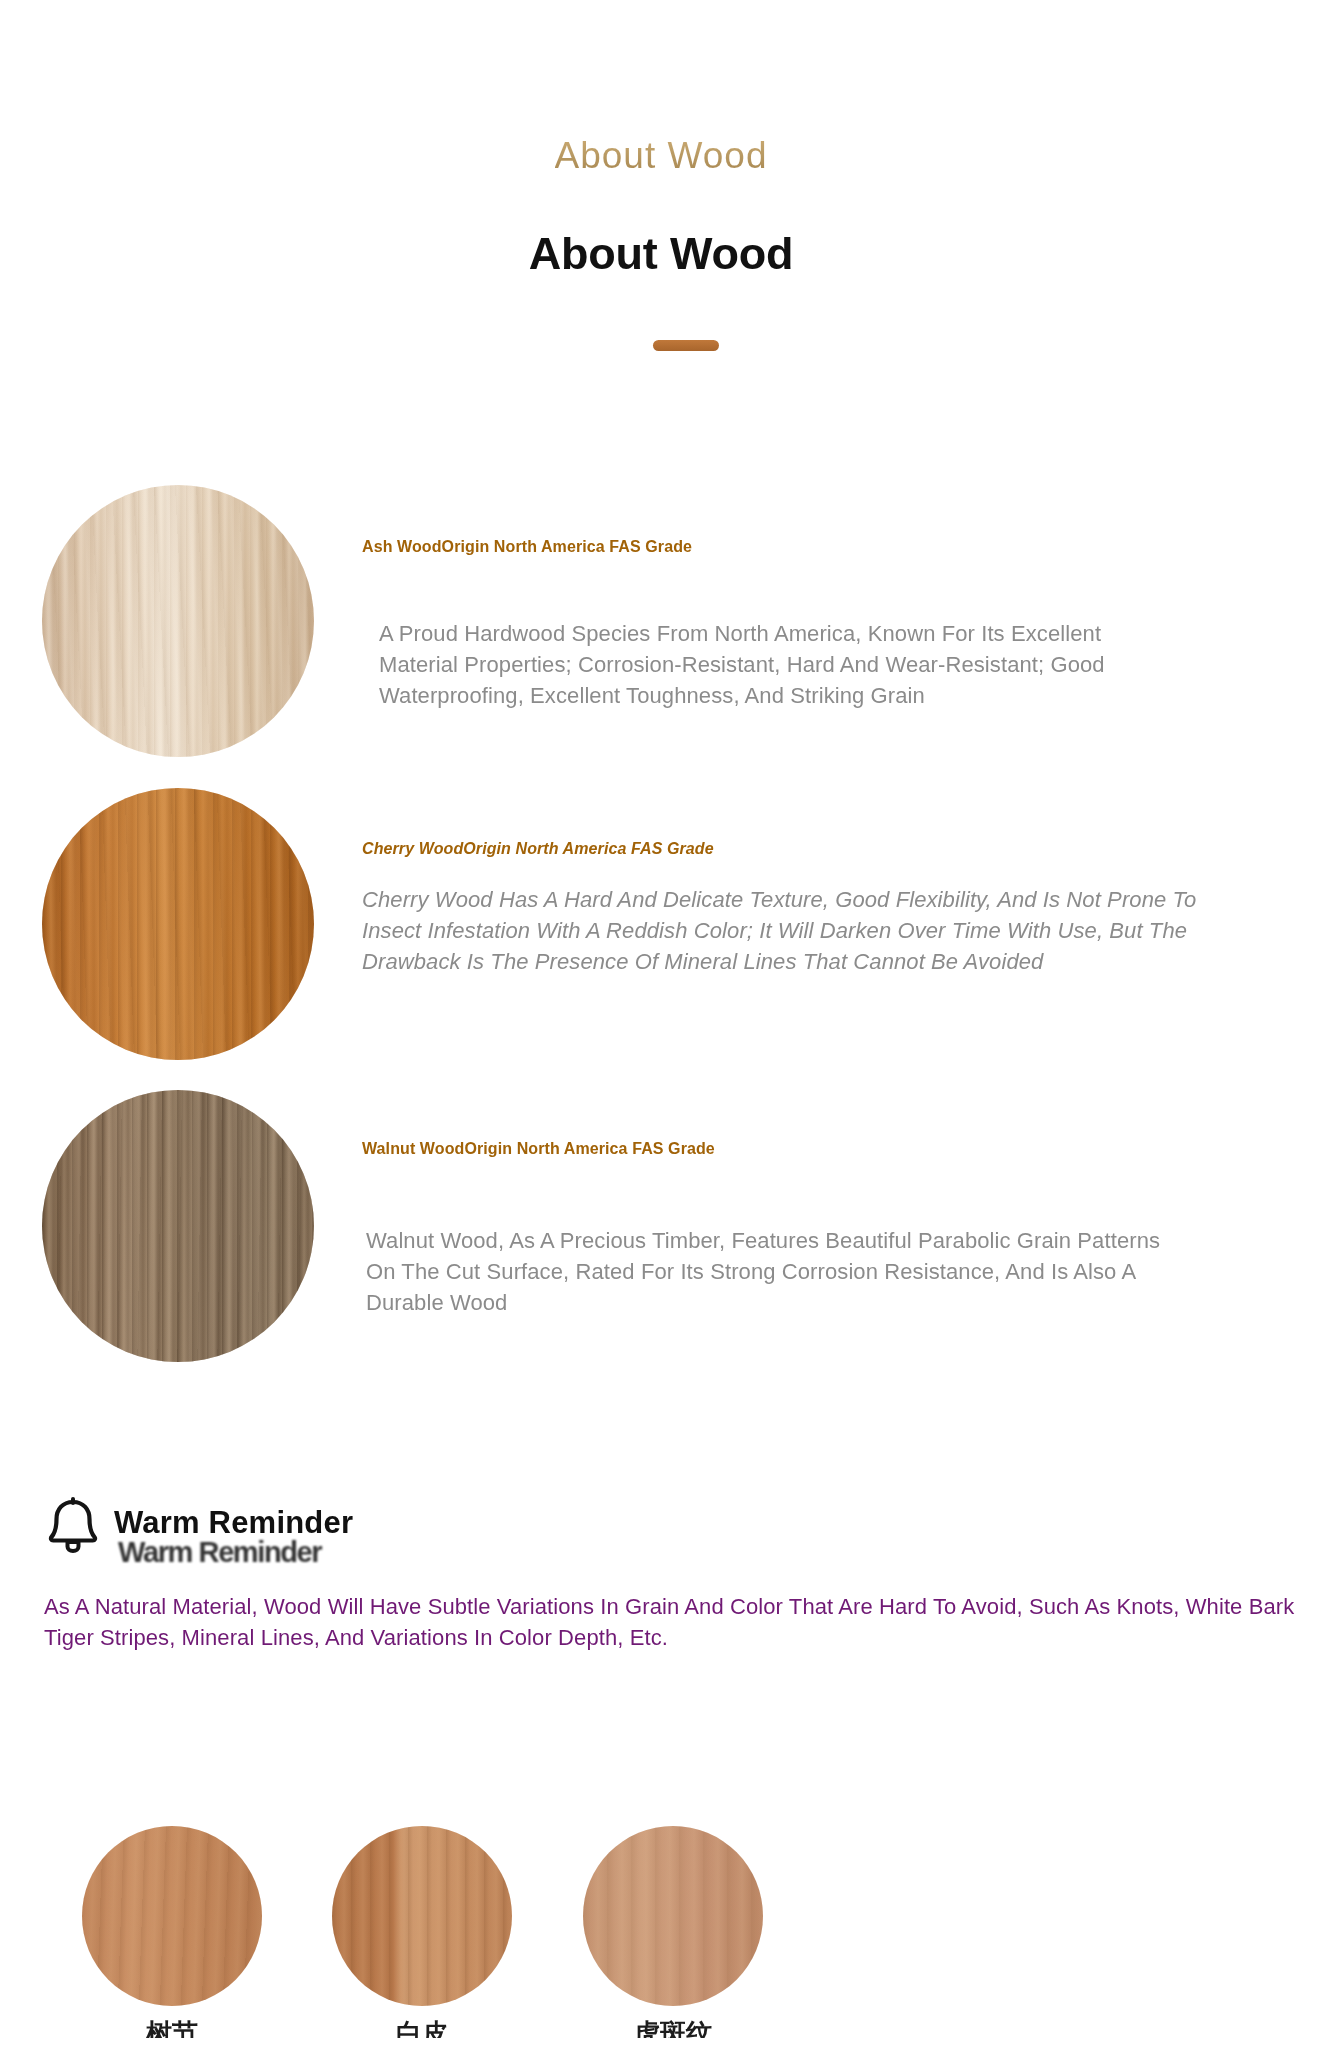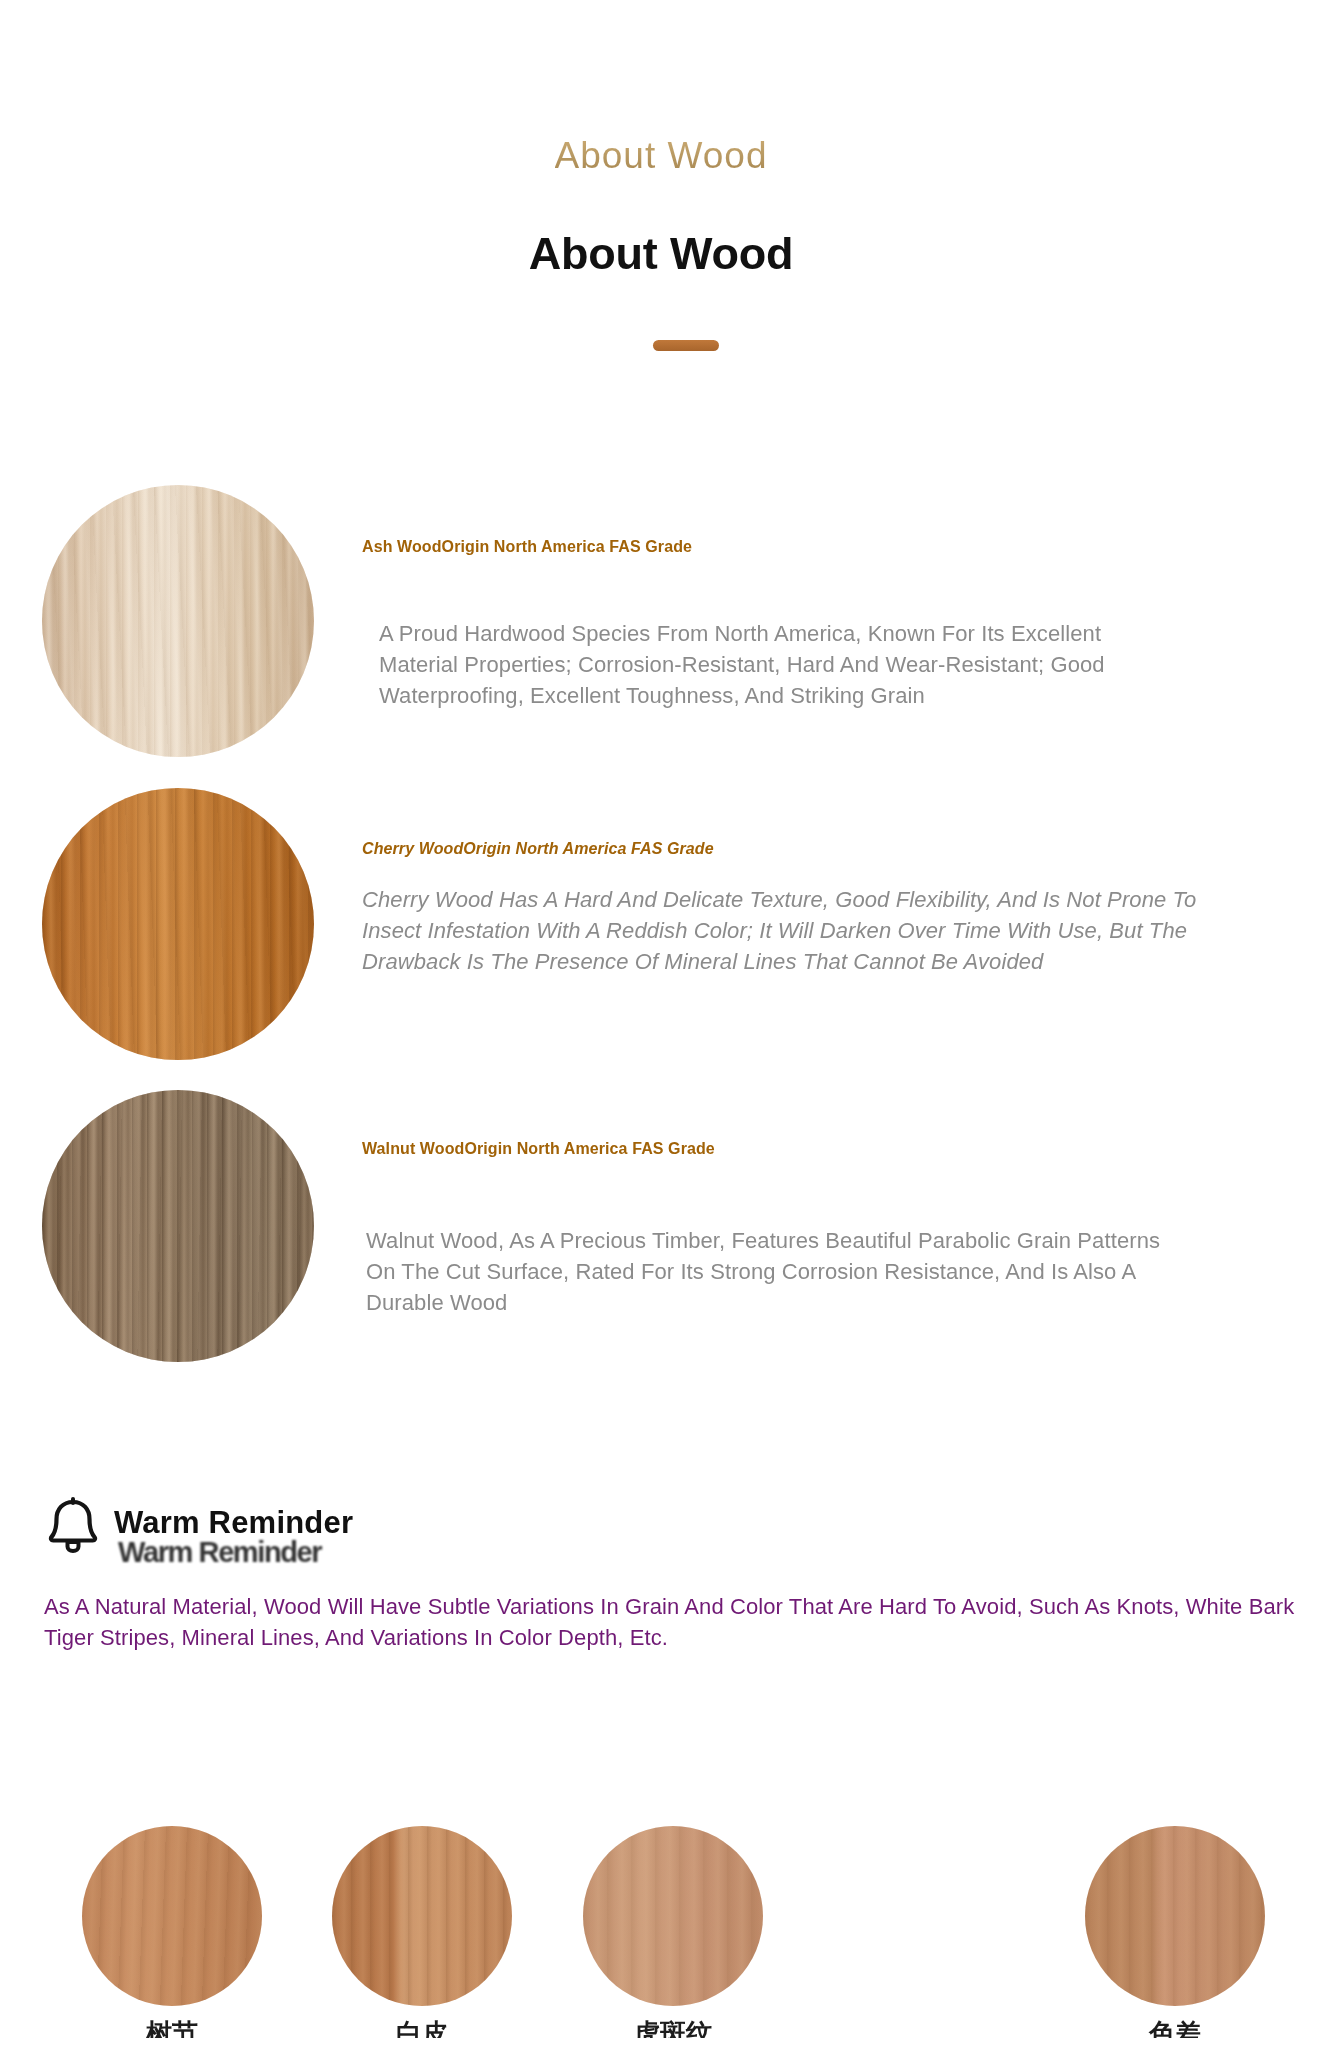--- a/index.html
+++ b/index.html
@@ -375,22 +375,16 @@
     </div>
 
     <div class="chip chip-3" style="left:583px;text-align:center;">
       <div class="chip-circle">
         <div class="chip-grain"></div>
       </div>
       <div class="chip-label">虎斑纹</div>
     </div>
 
 
-    <div class="chip chip-5" style="left:1085px;">
-      <div class="chip-circle">
-        <div class="chip-grain"></div>
-      </div>
-      <div class="chip-label">色差</div>
-    </div>
 
   </div>
 
 </div>
 
 </body></html>

